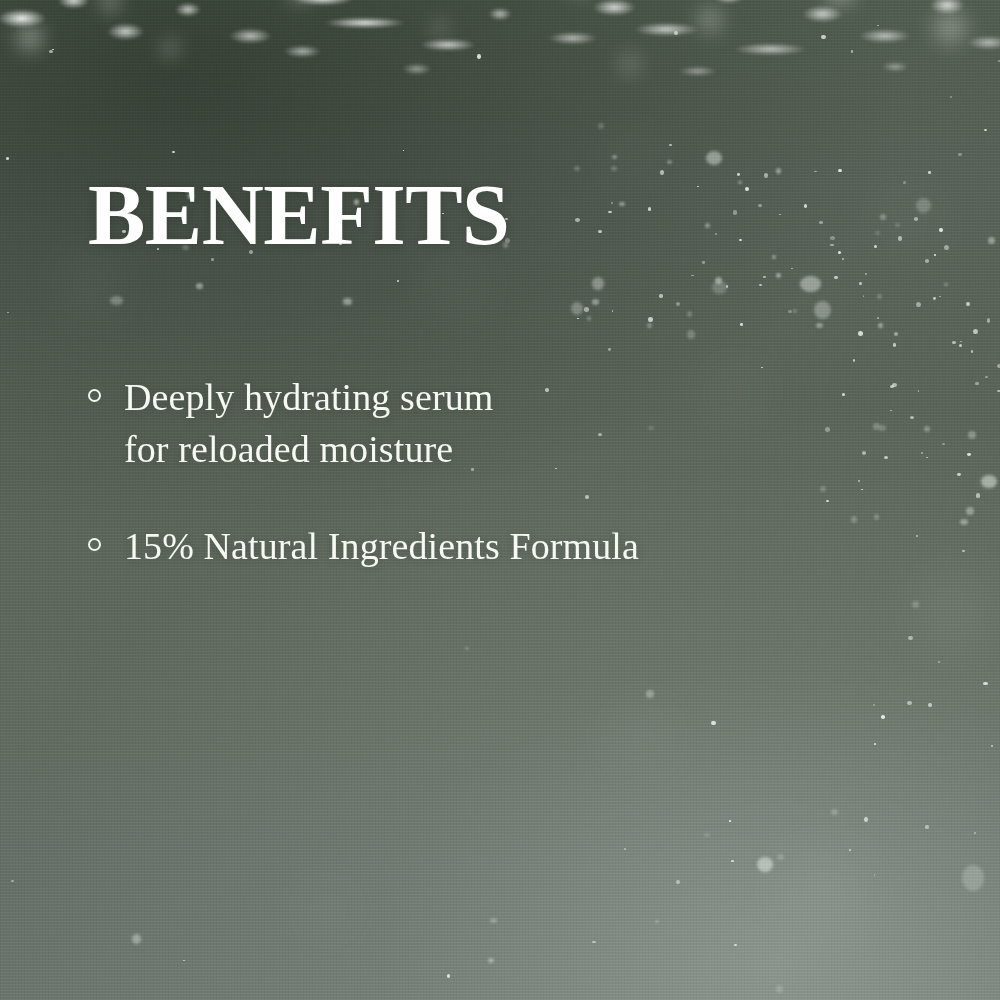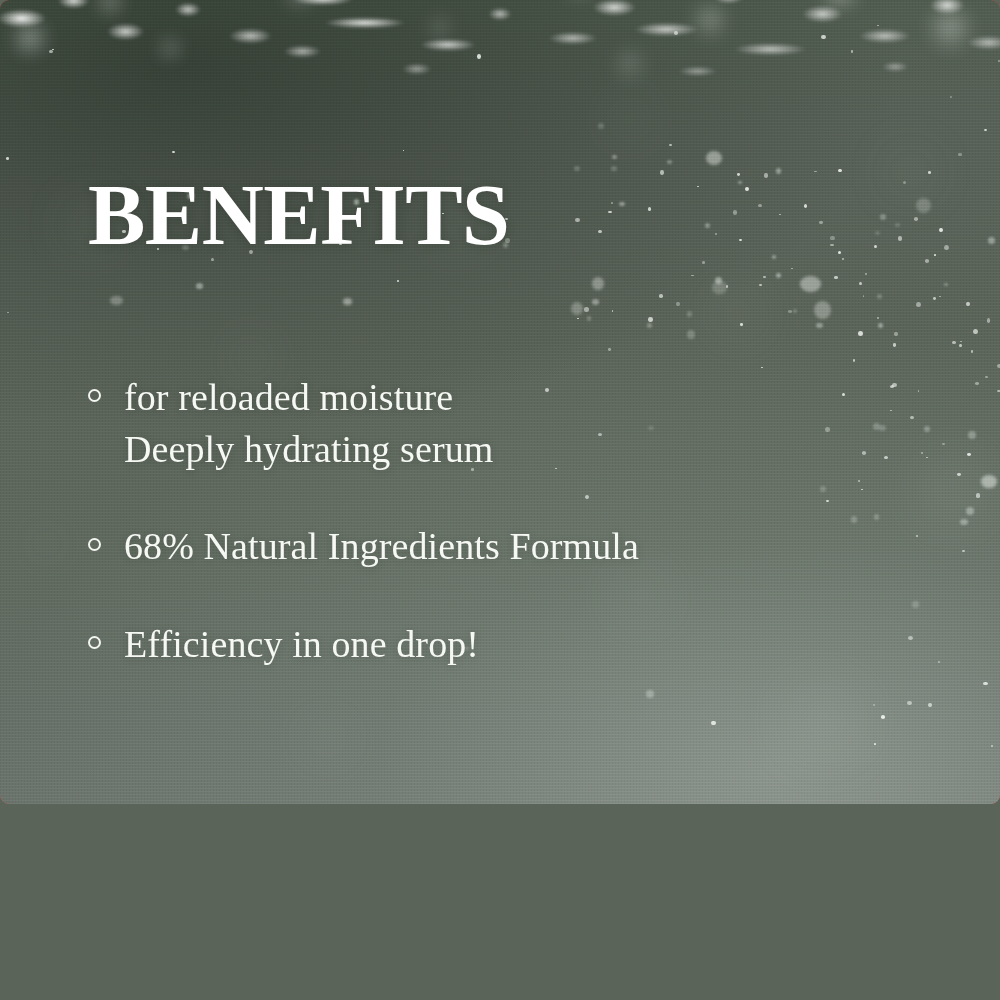--- a/index.html
+++ b/index.html
@@ -6,25 +6,24 @@
   * { margin:0; padding:0; box-sizing:border-box; }
 
   html, body {
     width:1000px; height:1000px;
     overflow:hidden;
     background:#5a6459;
   }
 
   .slide {
     position:relative;
-    width:1000px; height:804px;
+    width:1000px; height:1000px;
     overflow:hidden;
     background:#ef4444;
     font-family:"Liberation Serif", "DejaVu Serif", serif;
-    border-radius:9px;
   }
 
   
 
   
   .bg-base{
     position:absolute; inset:0;
     background:
       radial-gradient(120% 85% at 78% 96%, rgba(186,196,186,.40) 0%, rgba(150,162,150,.20) 34%, rgba(0,0,0,0) 66%),
       radial-gradient(95% 60% at 18% 8%,  rgba(26,34,26,.48) 0%, rgba(26,34,26,.16) 48%, rgba(0,0,0,0) 76%),
@@ -402,27 +401,23 @@
   <div class="bg-grain"></div>
 
   <div class="content">
 
     <h1 class="title">BENEFITS</h1>
 
     <ul class="benefits-list" id="benefits-list">
 
     <li class="benefit-item">
           <span class="benefit-marker"></span>
+          <span class="benefit-line">Deeply hydrating serum</span>
           <span class="benefit-line">for reloaded moisture</span>
-          <span class="benefit-line">Deeply hydrating serum</span>
         </li>
         <li class="benefit-item">
           <span class="benefit-marker"></span>
-          <span class="benefit-line">68% Natural Ingredients Formula</span>
-        </li>
-        <li class="benefit-item">
-          <span class="benefit-marker"></span>
-          <span class="benefit-line">Efficiency in one drop!</span>
+          <span class="benefit-line">15% Natural Ingredients Formula</span>
         </li>
       </ul>
 
   </div>
 </div>
 
 </body></html>

